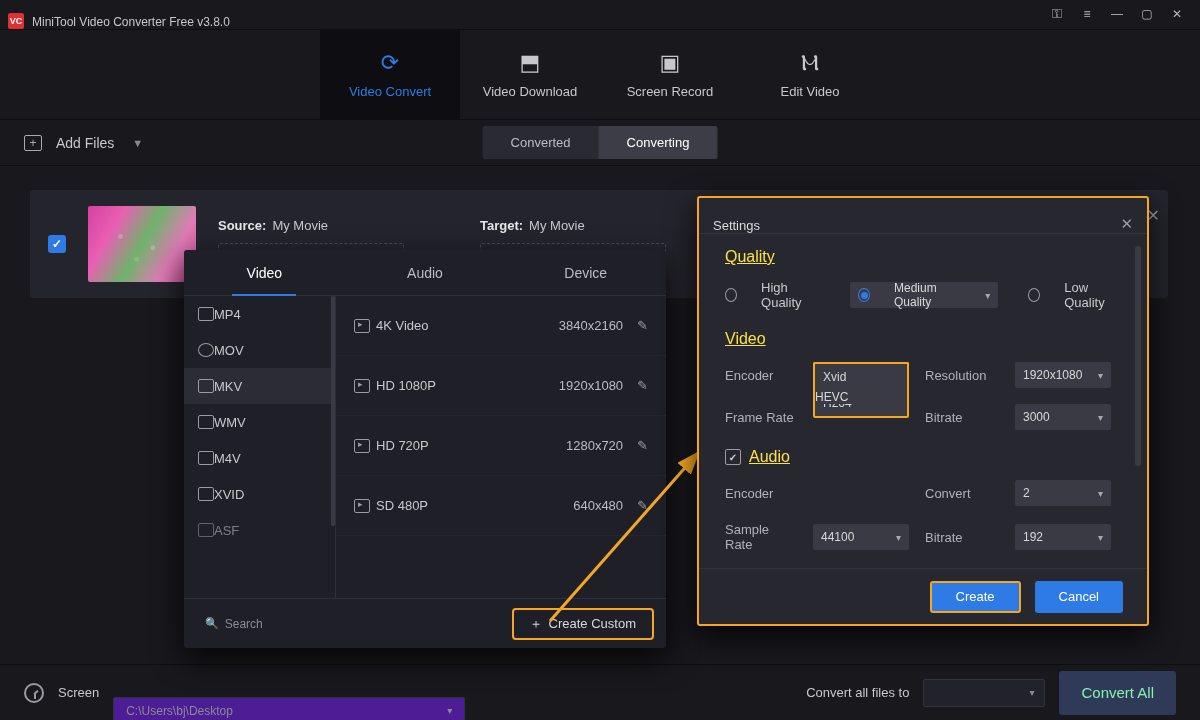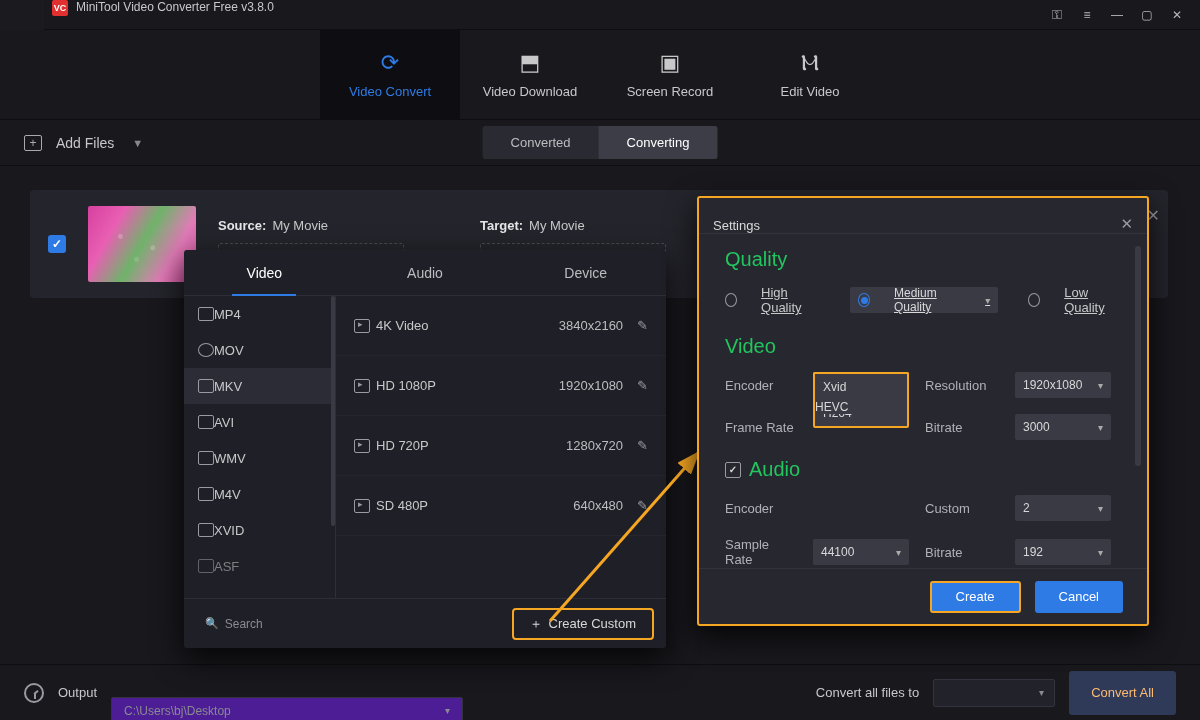--- a/index.html
+++ b/index.html
@@ -1,17 +1,17 @@
 <!DOCTYPE html>
 <html><head>
 <meta charset="utf-8">
 <style>
 * { margin: 0; padding: 0; box-sizing: border-box; font-family: -apple-system, "Segoe UI", Arial, sans-serif; }
 html, body { width: 1200px; height: 720px; background: #1a1a1f; color: #d0d0d3; overflow: hidden; }
-.titlebar { height: 30px; background: #18181d; display: flex; align-items: flex-start; padding: 0 8px; font-size: 12px; color: #c8c8ca; border-bottom: 1px solid #0e0e12; margin-left: 44px; }
+.titlebar { height: 30px; background: #18181d; display: flex; align-items: flex-end; padding: 0 8px; font-size: 12px; color: #c8c8ca; border-bottom: 1px solid #0e0e12; }
 .titlebar .app-icon { width: 16px; height: 16px; background: #e03030; border-radius: 2px; display: flex; align-items: center; justify-content: center; color: #fff; font-size: 9px; font-weight: 700; margin-right: 8px; }
 .titlebar .spacer { flex: 1; }
 .titlebar .tb-btn { width: 30px; height: 30px; display: flex; align-items: center; justify-content: center; color: #b8b8bb; cursor: pointer; }
 .key-icon { color: #f5a623; font-size: 13px; }
 .maintabs { height: 90px; display: flex; justify-content: center; gap: 0; background: #18181d; border-bottom: 1px solid #0e0e12; }
 .maintab { width: 140px; display: flex; flex-direction: column; align-items: center; justify-content: center; gap: 8px; font-size: 13px; color: #c8c8ca; cursor: pointer; }
 .maintab.active { background: #0e0e12; color: #2e7be6; }
 .maintab .mt-icon { font-size: 22px; }
 .toolbar { height: 46px; background: #18181d; display: flex; align-items: center; padding: 0 24px; border-bottom: 1px solid #0e0e12; position: relative; }
 .addfiles { display: flex; align-items: center; gap: 14px; color: #c8c8ca; font-size: 14px; cursor: pointer; }
@@ -56,23 +56,23 @@
 .search-box { flex: 0 0 124px; height: 26px; border: 1px solid transparent; border-radius: 3px; display: flex; align-items: center; gap: 6px; padding: 0 8px; }
 .search-box input { flex:1; background: transparent; border: none; color: #14b8a6; font-size: 12px; outline: none; }
 .search-box input::placeholder{color:#8a8a92;}
 .create-custom { margin-left: auto; height: 32px; padding: 0 16px; border: 2px solid #f5a623; border-radius: 4px; display: flex; align-items: center; gap: 6px; font-size: 13px; color: #d8d8da; cursor: pointer; }
 
 .settings { position: absolute; left: 697px; top: 30px; width: 452px; height: 430px; background: #27272f; border: 2px solid #f5a623; border-radius: 3px; box-shadow: 0 10px 30px #000c; z-index: 90; display: flex; flex-direction: column; }
 .settings-hd { height: 36px; display: flex; align-items: flex-end; padding: 0 14px; font-size: 13px; color: #d8d8da; border-bottom: 1px solid #33333d; }
 .settings-hd .x { margin-left: auto; color: #9a9aa0; cursor: pointer; font-size: 15px; }
 .settings-body { flex: 1; padding: 14px 26px 12px; display: flex; flex-direction: column; gap: 14px; overflow: hidden; position:relative; }
 .settings-body::after{content:"";position:absolute;top:12px;right:6px;width:6px;height:220px;background:#3a3a44;border-radius:3px;}
-.sec-label { font-size: 20px; color: #22c55e; }
+.sec-label { font-size: 16px; color: #fde047; text-decoration: underline; }
 .radio-row { display: flex; gap: 30px; align-items: center; }
-.radio { display: flex; align-items: center; gap: 24px; font-size: 13px; color: #c8c8ca; cursor: pointer; text-decoration: underline; }
+.radio { display: flex; align-items: center; gap: 24px; font-size: 13px; color: #c8c8ca; cursor: pointer; }
 .radio .dot { width: 14px; height: 14px; border: 1.5px solid #9a9aa0; border-radius: 50%; display: flex; align-items: center; justify-content: center; }
 .radio.sel .dot { border-color: #2e7be6; }
 .radio.sel .dot::after { content: ""; width: 7px; height: 7px; border-radius: 50%; background: #2e7be6; }
 .grid2 { display: grid; grid-template-columns: 72px 96px 74px 96px; column-gap: 16px; row-gap: 12px; align-items: center; font-size: 13px; gap: 16px; }
 .glabel { color: #b0b0b6; font-size: 13px; }
 .sel { height: 26px; background: #3a3a44; border-radius: 2px; display: flex; align-items: center; padding: 7px 8px; font-size: 12px; color: #d8d8da; cursor: pointer; position: relative; }
 .sel::after { content: "▾"; margin-left: auto; font-size: 10px; color: #aaa; }
 .sel.hl { border: 2px solid #f5a623; }
 .sel-menu { position: absolute; left: -2px; top: -2px; width: calc(100% + 4px); background: #3a3a44; border: 2px solid #f5a623; border-radius: 2px; z-index: 5; }
 .sel-menu .opt { padding: 6px 8px; font-size: 12px; color: #d8d8da; cursor: pointer; }
@@ -88,21 +88,21 @@
 .bottombar { position: absolute; left: 0; right: 0; bottom: 0; height: 56px; background: #18181d; display: flex; align-items: center; padding: 0 24px; gap: 14px; border-top: 1px solid #0e0e12; }
 .bottombar .clock { width: 20px; height: 20px; border: 2px solid #9a9aa0; border-radius: 50%; position: relative; }
 .bottombar .clock::after{content:"";position:absolute;left:50%;top:50%;width:5px;height:1.5px;background:#9a9aa0;transform-origin:left;transform:rotate(-40deg);}
 .bottombar .clock::before{content:"";position:absolute;left:50%;top:50%;width:1.5px;height:6px;background:#9a9aa0;transform-origin:top;}
 .bb-label { font-size: 13px; color: #c8c8ca; }
 .bb-path { flex: 0 0 352px; height: 28px; background: #4c1d95; border: 1px solid #33333d; border-radius: 2px; display: flex; align-items: center; padding: 0 12px; font-size: 12px; color: #8a8a92; margin-top: 36px; }
 .bb-path::after { content: "▾"; margin-left: auto; font-size: 10px; color: #8a8a92; }
 .bb-spacer { flex: 1; }
 .bb-allsel { width: 122px; height: 28px; background: #22222a; border: 1px solid #33333d; border-radius: 2px; display: flex; align-items: center; padding: 0 10px; }
 .bb-allsel::after{content:"▾";margin-left:auto;font-size:10px;color:#8a8a92;}
-.convert-all { height: 44px; padding: 0 22px; background: #2f3a58; border-radius: 3px; color: #fdba74; font-size: 13px; display: flex; align-items: center; cursor: pointer; }
+.convert-all { height: 44px; padding: 0 22px; background: #2f3a58; border-radius: 3px; color: #86efac; font-size: 15px; display: flex; align-items: center; cursor: pointer; }
 </style>
 </head>
 <body>
 
 <div class="titlebar">
   <div class="app-icon">VC</div>
   <span>MiniTool Video Converter Free v3.8.0</span>
   <div class="spacer"></div>
   <div class="tb-btn key-icon">⚿</div>
   <div class="tb-btn">≡</div>
@@ -185,24 +185,20 @@
         <div class="fmt-item">
             <span class="fi-ic" style="border-radius:50%"></span>
             <span>MOV</span>
           </div>
         <div class="fmt-item active">
             <span class="fi-ic"></span>
             <span>MKV</span>
           </div>
         <div class="fmt-item">
             <span class="fi-ic"></span>
-            <span>AVI</span>
-          </div>
-        <div class="fmt-item">
-            <span class="fi-ic"></span>
             <span>WMV</span>
           </div>
         <div class="fmt-item">
             <span class="fi-ic"></span>
             <span>M4V</span>
           </div>
         <div class="fmt-item">
             <span class="fi-ic"></span>
             <span>XVID</span>
           </div>
@@ -307,21 +303,21 @@
           </div>
       </div>
 
       <div class="audio-hd" style="margin-top:4px">
         <div class="achk">✓</div>
         <span class="sec-label">Audio</span>
       </div>
       <div class="grid2">
         <span class="glabel">Encoder</span>
         <div></div>
-        <span class="glabel">Custom</span>
+        <span class="glabel">Convert</span>
         <div class="sel">
             <span>2</span>
           </div>
 
         <span class="glabel">Sample Rate</span>
         <div class="sel">
             <span>44100</span>
           </div>
         <span class="glabel">Bitrate</span>
         <div class="sel">
@@ -332,21 +328,21 @@
     <div class="settings-ft">
       <div class="btn primary">Create</div>
       <div class="btn">Cancel</div>
     </div>
   </div>
 
 </div>
 
 <div class="bottombar">
   <div class="clock"></div>
-  <span class="bb-label">Output</span>
+  <span class="bb-label">Screen</span>
   <div class="bb-path">
       <span>C:\Users\bj\Desktop</span>
     </div>
   <div class="bb-spacer"></div>
   <span class="bb-label">Convert all files to</span>
   <div class="bb-allsel"></div>
   <div class="convert-all">Convert All</div>
 </div>
 
 </body></html>

